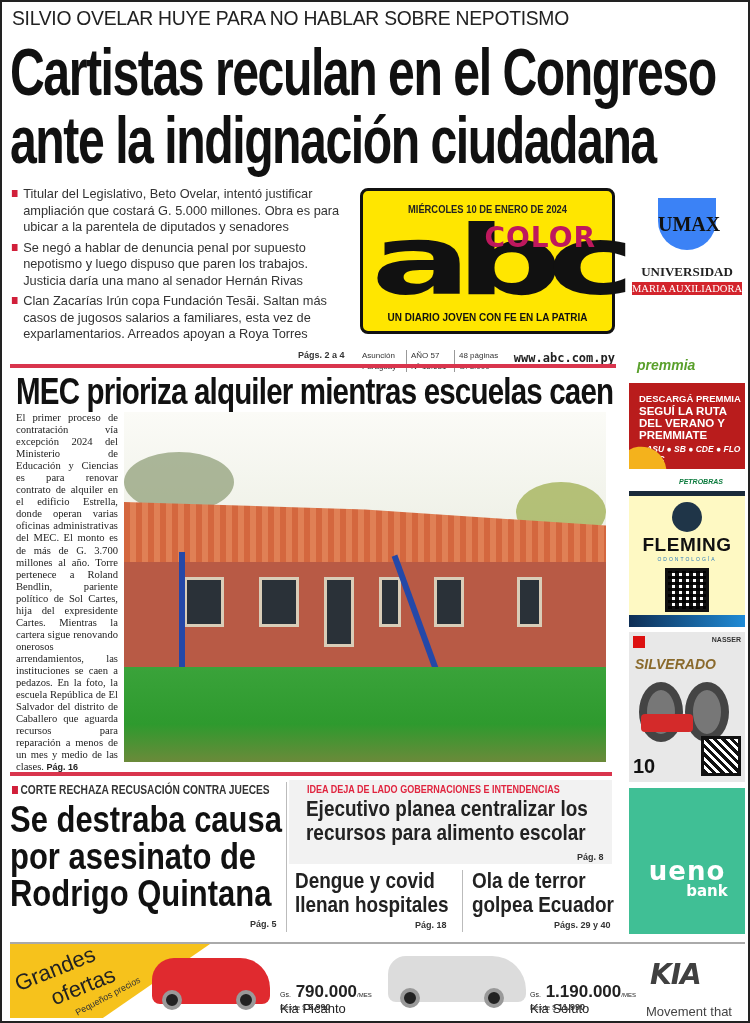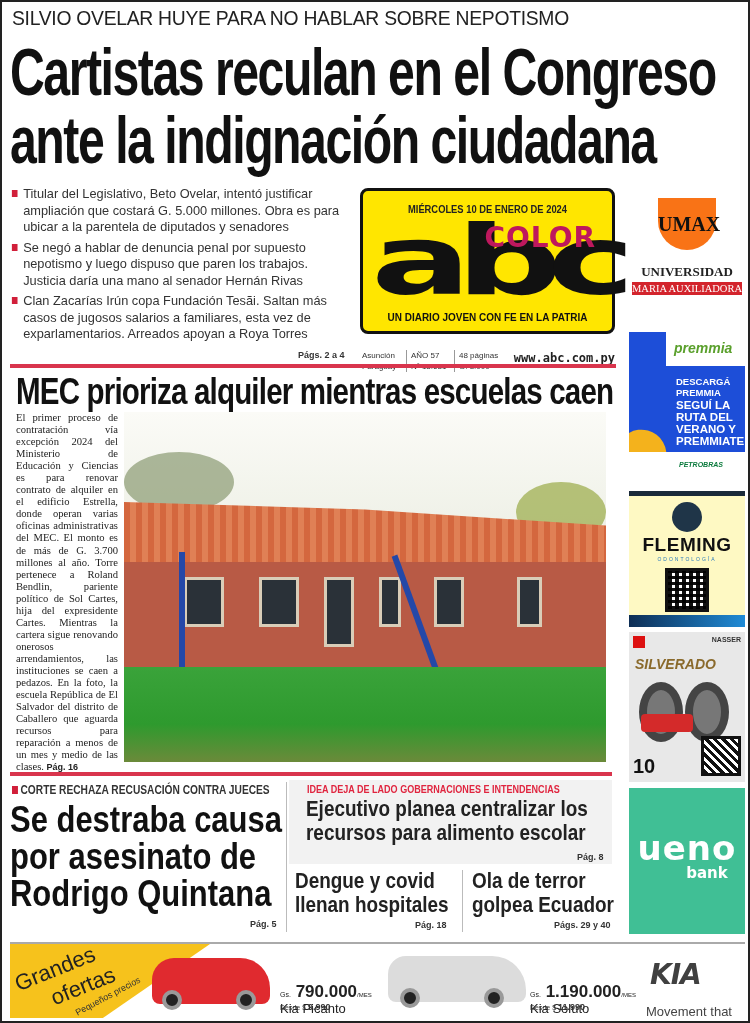--- a/index.html
+++ b/index.html
@@ -19,24 +19,24 @@
   .mast-color { position: absolute; right: 16px; top: 30px; font-size: 28px; font-weight: 900; color: #be185d; letter-spacing: 1px; font-family: "DejaVu Sans", sans-serif; }
   .mast-abc { position: absolute; left: 8px; top: 30px; font-family: "DejaVu Sans", sans-serif; font-weight: 900; font-size: 96px; line-height: 80px; color: #111; letter-spacing: -10px; transform: scaleX(1.55); transform-origin: left; }
   .mast-slogan { position: absolute; bottom: 8px; width: 100%; text-align: center; font-size: 10.5px; font-weight: 700; color: #111; transform: scaleX(0.95); }
   .mastinfo { position: absolute; left: 360px; top: 336px; width: 255px; height: 24px; font-size: 8px; color: #333; margin-top: 12px; }
   .mastinfo .c { position: absolute; top: 0; line-height: 11px; }
   .mastinfo .sep { position: absolute; top: 0; width: 1px; height: 22px; background: #999; }
   .mastinfo .url { position: absolute; right: 2px; top: 1px; font-size: 12px; font-weight: 700; font-family: "DejaVu Sans Mono", monospace; color: #222; }
   
   .ad { position: absolute; left: 627px; width: 116px; }
   .umax { top: 186px; height: 144px; background: #fff; text-align: center; }
-  .umax-badge { margin: 10px auto 0; width: 58px; height: 52px; background: #f97316; border-radius: 0 0 30px 30px; color: #111; font-family: "Liberation Serif", serif; font-weight: 700; font-size: 20px; line-height: 52px; }
+  .umax-badge { margin: 10px auto 0; width: 58px; height: 52px; background: #3b82f6; border-radius: 0 0 30px 30px; color: #111; font-family: "Liberation Serif", serif; font-weight: 700; font-size: 20px; line-height: 52px; }
   .umax-uni { margin-top: 14px; font-family: "Liberation Serif", serif; font-size: 13px; font-weight: 700; color: #222; }
   .umax-ma { margin: 2px auto 0; width: 110px; background: #d3242c; color: #fff; font-family: "Liberation Serif", serif; font-size: 10.5px; padding: 1px 0; }
-  .premmia { top: 330px; height: 146px; background: #1d4ed8; overflow: hidden; padding-left: 37px; }
+  .premmia { top: 347px; height: 146px; background: #b91c1c; overflow: hidden; }
   .premmia-top { height: 34px; background: #fff; padding: 8px 0 0 8px; font-style: italic; font-weight: 700; color: #5aa02c; font-size: 14px; }
   .premmia-t1 { margin: 10px 0 0 10px; font-size: 9.5px; font-weight: 700; color: #fff; }
   .premmia-t2 { margin: 1px 0 0 10px; font-size: 11.5px; line-height: 12px; font-weight: 900; color: #fff; }
   .premmia-t3 { margin: 3px 0 0 10px; font-size: 8.5px; font-style: italic; font-weight: 700; color: #fff; }
   .premmia-bot { position: absolute; bottom: 0; left: 0; right: 0; height: 26px; background: #fff; font-size: 7px; font-weight: 700; color: #0a7a3c; padding: 9px 0 0 50px; font-style: italic; }
   .premmia-umb { position: absolute; left: -10px; bottom: 18px; width: 50px; height: 30px; background: #f4b21c; border-radius: 30px 30px 0 0; transform: rotate(15deg); }
   .fleming { top: 489px; height: 136px; background: #fef9c3; border-top: 5px solid #1a2a3a; text-align: center; }
   .fleming-logo { margin: 6px auto 0; width: 30px; height: 30px; border-radius: 50%; background: #1f3548; }
   .fleming-name { font-size: 19px; font-weight: 900; color: #111; letter-spacing: 0.5px; margin-top: 2px; }
   .fleming-sub { font-size: 5px; color: #2a7bbd; letter-spacing: 2px; }
@@ -46,21 +46,21 @@
   .fleming-bar { position: absolute; bottom: 0; left: 0; right: 0; height: 12px; background: linear-gradient(90deg,#0e2e55,#1f8bd6); }
   .silverado { top: 630px; height: 150px; background: #e8e8e8; }
   .silv-title { position: absolute; left: 6px; top: 24px; font-size: 14px; font-style: italic; font-weight: 700; color: #8a6a2c; }
   .silv-bs { position: absolute; left: 4px; top: 4px; width: 12px; height: 12px; background: #d11; }
   .silv-nas { position: absolute; right: 4px; top: 4px; font-size: 7px; font-weight: 700; color: #333; }
   .silv-tire { position: absolute; top: 50px; width: 44px; height: 60px; border-radius: 50%; border: 8px solid #444; background: #777; }
   .silv-truck { position: absolute; left: 12px; top: 82px; width: 52px; height: 18px; background: #d42a2a; border-radius: 4px; }
   .silv-10 { position: absolute; left: 4px; bottom: 4px; font-size: 20px; font-weight: 900; color: #111; }
   .silv-qr { position: absolute; right: 4px; bottom: 6px; width: 40px; height: 40px; border: 3px solid #111; background: repeating-linear-gradient(45deg,#111 0 3px,#fff 3px 6px); }
   .ueno { top: 786px; height: 146px; background: #40bf95; color: #fff; text-align: center; }
-  .ueno-name { margin-top: 40px; font-size: 34px; font-weight: 700; letter-spacing: 1px; font-family: "DejaVu Sans", sans-serif; }
+  .ueno-name { margin-top: 68px; font-size: 26px; font-weight: 700; letter-spacing: 1px; font-family: "DejaVu Sans", sans-serif; }
   .ueno-bank { font-size: 15px; font-weight: 700; margin-left: 40px; margin-top: -4px; font-family: "DejaVu Sans", sans-serif; }
   
   .mec-title { position: absolute; left: 14px; top: 369px; font-weight: 700; font-size: 36px; color: #111; letter-spacing: -1px; transform: scaleX(0.82); transform-origin: left; white-space: nowrap; }
   .mec-body { position: absolute; left: 14px; top: 410px; width: 102px; font-family: "Liberation Serif", serif; font-size: 10.6px; line-height: 12.05px; color: #222; text-align: justify; hyphens: auto; }
   .mec-body b { font-family: "Liberation Sans", sans-serif; font-size: 9px; }
   .photo { position: absolute; left: 122px; top: 410px; width: 482px; height: 350px; overflow: hidden; background: linear-gradient(#fbfbf7 0%, #eef0e6 35%, #dfe6c8 45%); }
   .ph-tree1 { position: absolute; left: 0; top: 40px; width: 110px; height: 60px; border-radius: 50%; background: #8a9a72; opacity: .7; }
   .ph-tree2 { position: absolute; right: 0; top: 70px; width: 90px; height: 60px; border-radius: 50%; background: #a4b35a; opacity: .8; }
   .ph-roof { position: absolute; left: 0; top: 90px; width: 482px; height: 62px; background: repeating-linear-gradient(90deg,#d4673e 0 6px,#e08055 6px 12px); clip-path: polygon(0 0,50% 12%,100% 38%,100% 100%,0 100%); }
   .ph-wall { position: absolute; left: 0; top: 150px; width: 482px; height: 110px; background: #b85a45; }

